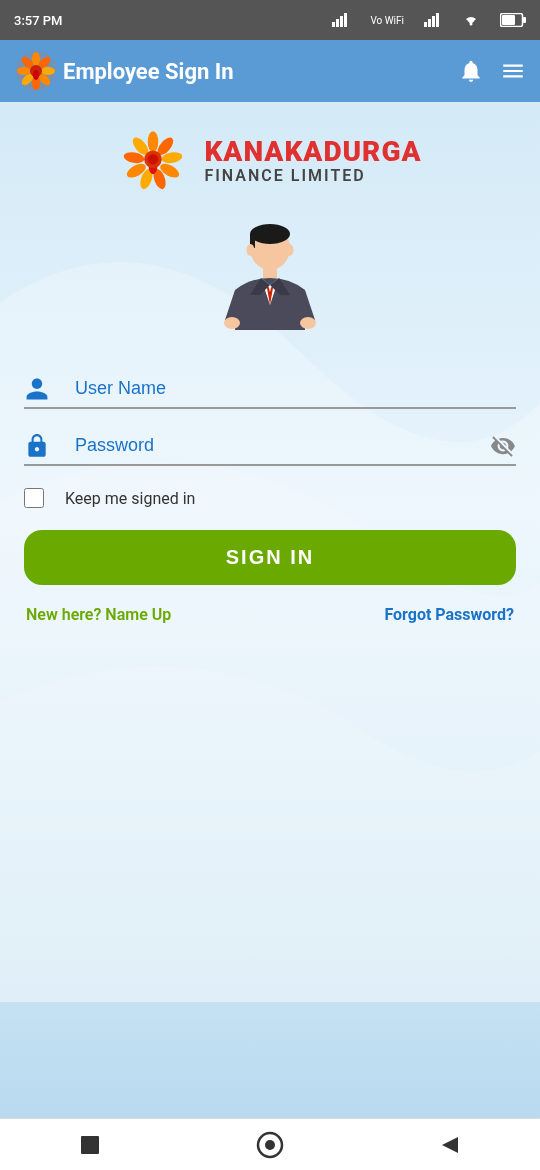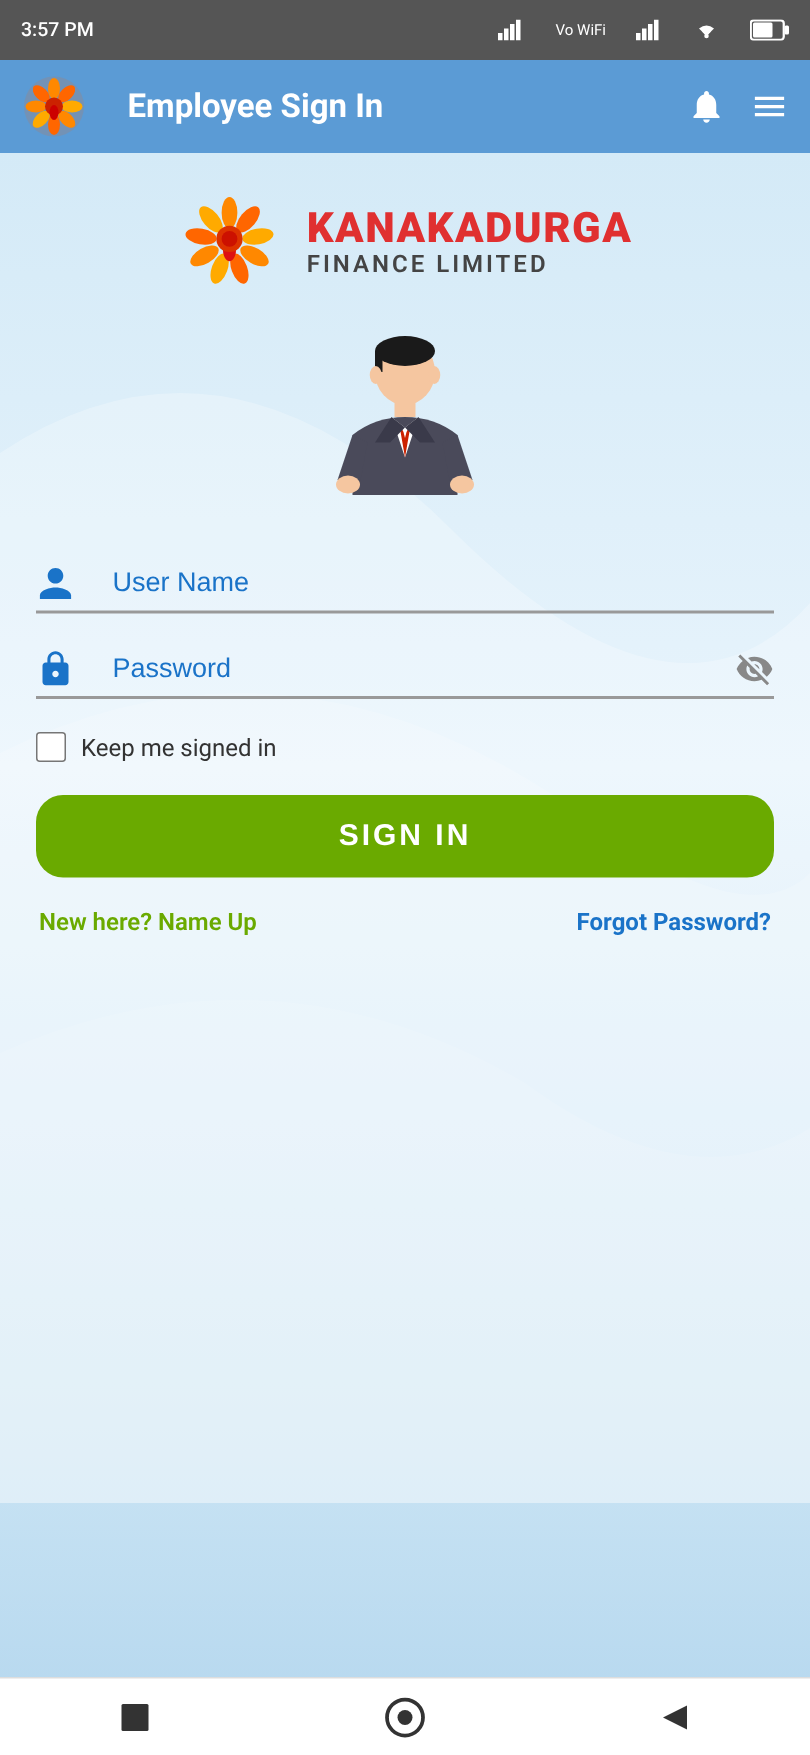--- a/index.html
+++ b/index.html
@@ -27,21 +27,21 @@
     .status-left { font-weight: 500; }
     .status-right { display: flex; align-items: center; gap: 20px; font-size: 12px; }
 
     
     .app-bar {
       background: #5b9bd5;
       display: flex;
       align-items: center;
       padding: 0 14px;
       height: 62px;
-      gap: 27px;
+      gap: 5px;
     }
     .app-bar-logo {
       width: 44px;
       height: 44px;
     }
     .app-bar-title {
       color: #fff;
       font-size: 22px;
       font-weight: 700;
       flex: 1;
@@ -133,21 +133,21 @@
     }
 
     .eye-icon {
       cursor: pointer;
       color: #888;
     }
 
     .checkbox-row {
       display: flex;
       align-items: center;
-      gap: 10px;
+      gap: 21px;
       margin: 8px 0 22px;
     }
     .checkbox-row input[type=checkbox] {
       width: 20px;
       height: 20px;
       cursor: pointer;
       accent-color: #555;
     }
     .checkbox-label {
       font-size: 16px;

